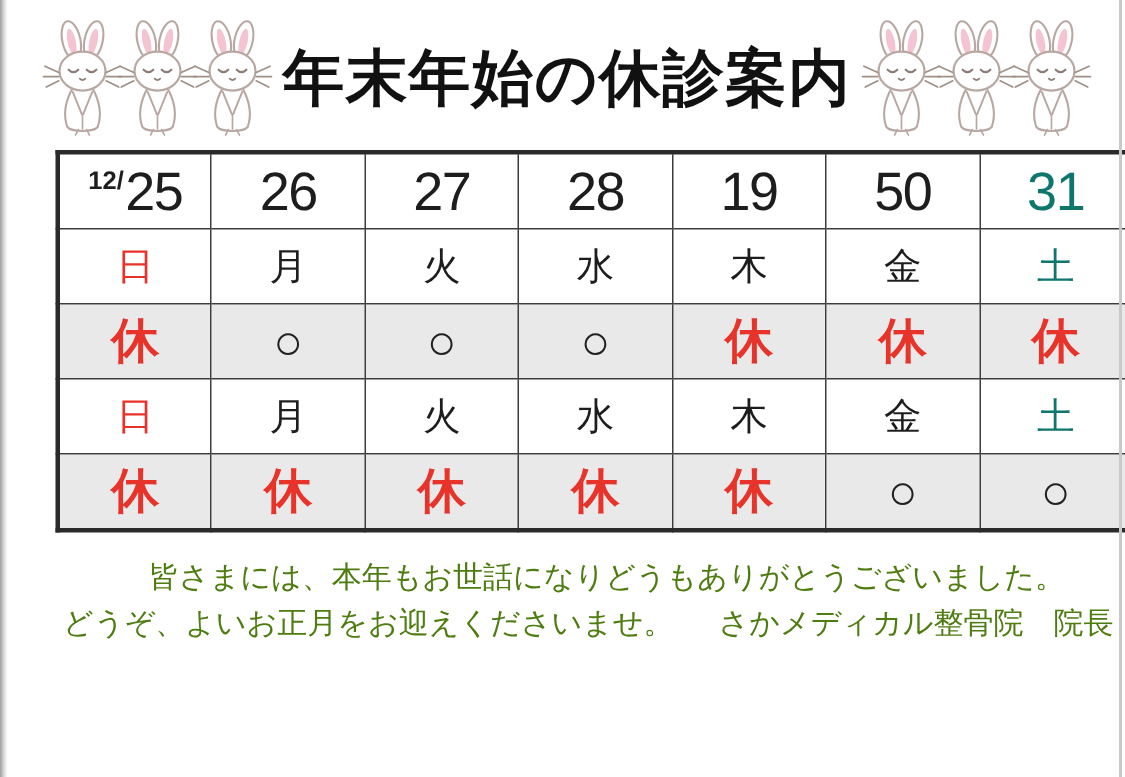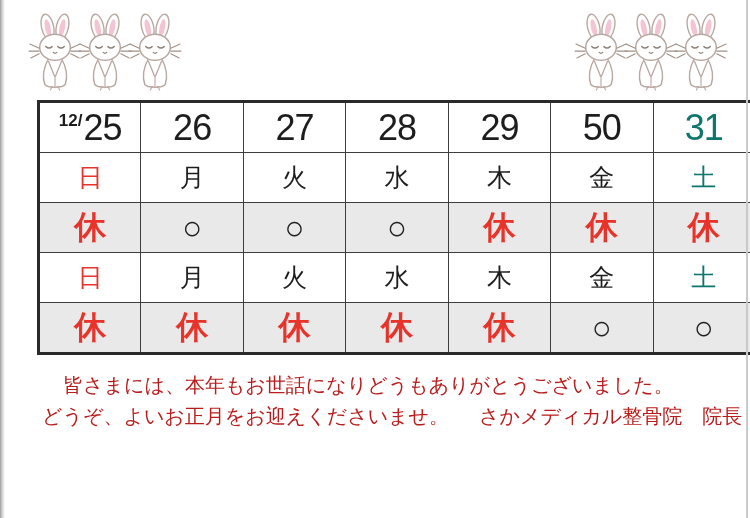--- a/index.html
+++ b/index.html
@@ -27,21 +27,21 @@
   td.date{font-size:36px;font-weight:500;letter-spacing:-1px;}
   td.day{font-size:25px;}
   .pfx{font-size:17px;font-weight:600;letter-spacing:0;vertical-align:14px;margin-right:1px;}
   .ink{color:#1d1d1d;}
   .red{color:#e8332b;}
   .navy{color:#0f766e;}
   td.closed{font-size:32px;font-weight:700;}
   td.open{font-size:33px;font-weight:400;color:#222;}
 
   
-  .footer{margin:15px 40px 0 42px;font-size:20px;line-height:31px;color:#b91c1c;}
+  .footer{margin:15px 40px 0 42px;font-size:20px;line-height:31px;color:#4d7c0f;text-align:right;}
   .footer .l1{text-indent:21px;}
   .footer p{margin:0;white-space:nowrap;}
   .signature{margin-left:30px;}
 
   .defs-hidden{position:absolute;width:0;height:0;overflow:hidden;}
 </style>
 </head>
 <body>
 
 <svg class="defs-hidden" xmlns="http://www.w3.org/2000/svg" aria-hidden="true">
@@ -89,41 +89,42 @@
     <svg class="rabbit">
         <use href="#rabbit"></use>
       </svg>
     <svg class="rabbit">
         <use href="#rabbit"></use>
       </svg>
     <svg class="rabbit">
         <use href="#rabbit"></use>
       </svg>
   </div>
+  <h1 class="page-title">年末年始の休診案内</h1>
   <div class="rabbits">
     <svg class="rabbit">
         <use href="#rabbit"></use>
       </svg>
     <svg class="rabbit">
         <use href="#rabbit"></use>
       </svg>
     <svg class="rabbit">
         <use href="#rabbit"></use>
       </svg>
   </div>
 </div>
 
 <table class="schedule">
   <tbody>
     <tr>
       <td class="date ink"><span class="pfx">12/</span><span>25</span></td>
       <td class="date ink">26</td>
       <td class="date ink">27</td>
       <td class="date ink">28</td>
-      <td class="date ink">29</td>
+      <td class="date ink">19</td>
       <td class="date ink">50</td>
       <td class="date navy">31</td>
     </tr>
     <tr>
       <td class="day red">日</td>
       <td class="day ink">月</td>
       <td class="day ink">火</td>
       <td class="day ink">水</td>
       <td class="day ink">木</td>
       <td class="day ink">金</td>

